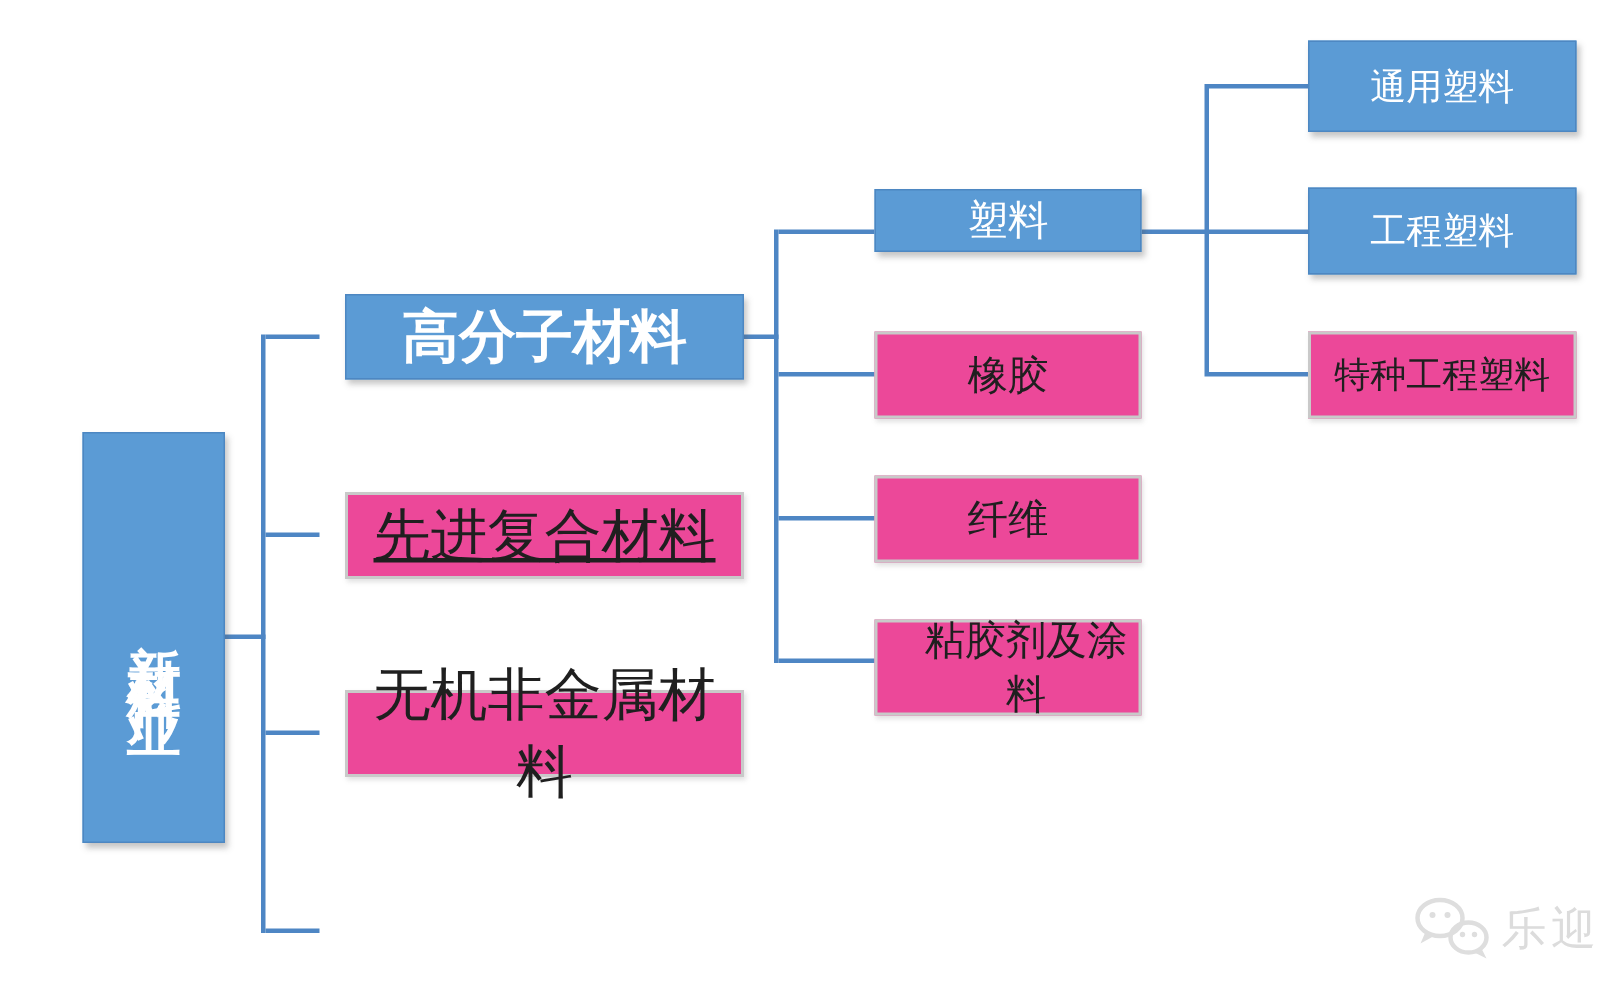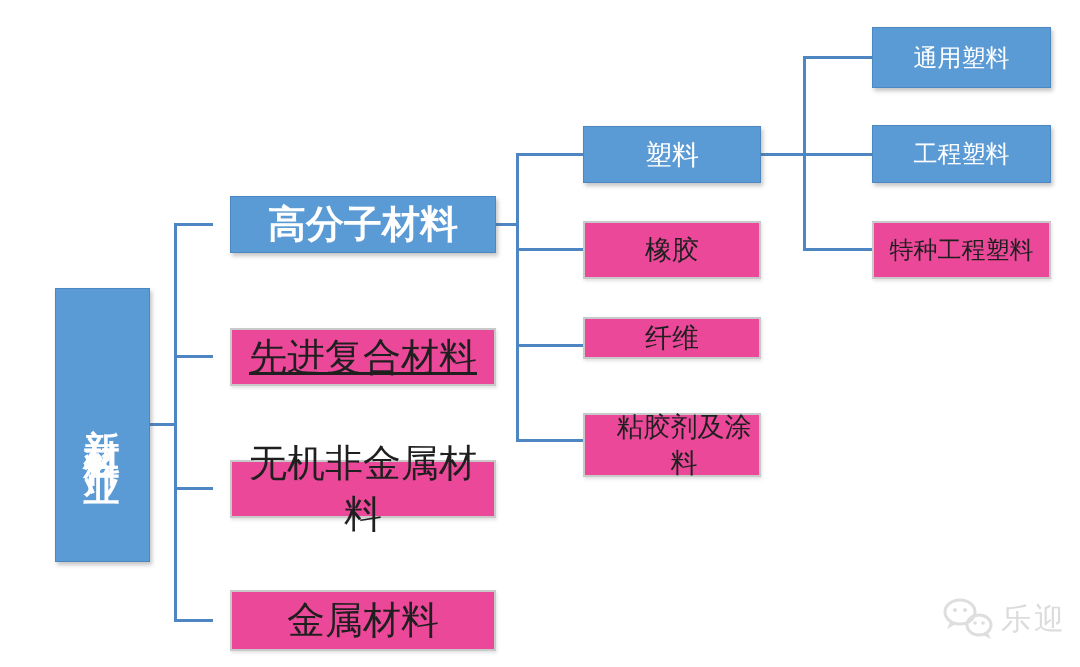--- a/index.html
+++ b/index.html
@@ -32,23 +32,23 @@
   .n-root span{
     writing-mode:vertical-rl;text-orientation:upright;
     font-size:36px;font-weight:bold;letter-spacing:10px;line-height:1;
   }
   .lv2{left:230px;width:266px;font-size:38px;}
   .n-l2-0{top:196px;height:57px;font-weight:bold;}
   .n-l2-1{top:328px;height:58px;text-decoration:underline;}
   .n-l2-2{top:460px;height:58px;}
   .n-l2-3{top:590px;height:61px;}
   .lv3{left:583px;width:178px;font-size:27px;}
-  .n-l3-0{top:126px;height:57px;}
+  .n-l3-0{top:126px;height:42px;}
   .n-l3-1{top:221px;height:58px;}
-  .n-l3-2{top:317px;height:42px;}
+  .n-l3-2{top:317px;height:58px;}
   .n-l3-3{top:413px;height:64px;padding-left:24px;}
   .lv4{left:872px;width:179px;font-size:24px;}
   .n-l4-0{top:27px;height:61px;}
   .n-l4-1{top:125px;height:58px;}
   .n-l4-2{top:221px;height:58px;}
   
   .watermark{
     position:absolute;left:941px;top:597px;display:flex;align-items:center;gap:6px;
     color:var(--watermark-gray,#dcdcdc);z-index:3;
   }
@@ -88,23 +88,20 @@
 
   <div class="node blue lv2 n-l2-0">
     <span>高分子材料</span>
   </div>
   <div class="node white lv2 n-l2-1">
     <span>先进复合材料</span>
   </div>
   <div class="node white lv2 n-l2-2">
     <span>无机非金属材料</span>
   </div>
-  <div class="node white lv2 n-l2-3">
-    <span>金属材料</span>
-  </div>
 
   <div class="node blue lv3 n-l3-0">
     <span>塑料</span>
   </div>
   <div class="node white lv3 n-l3-1">
     <span>橡胶</span>
   </div>
   <div class="node white lv3 n-l3-2">
     <span>纤维</span>
   </div>

